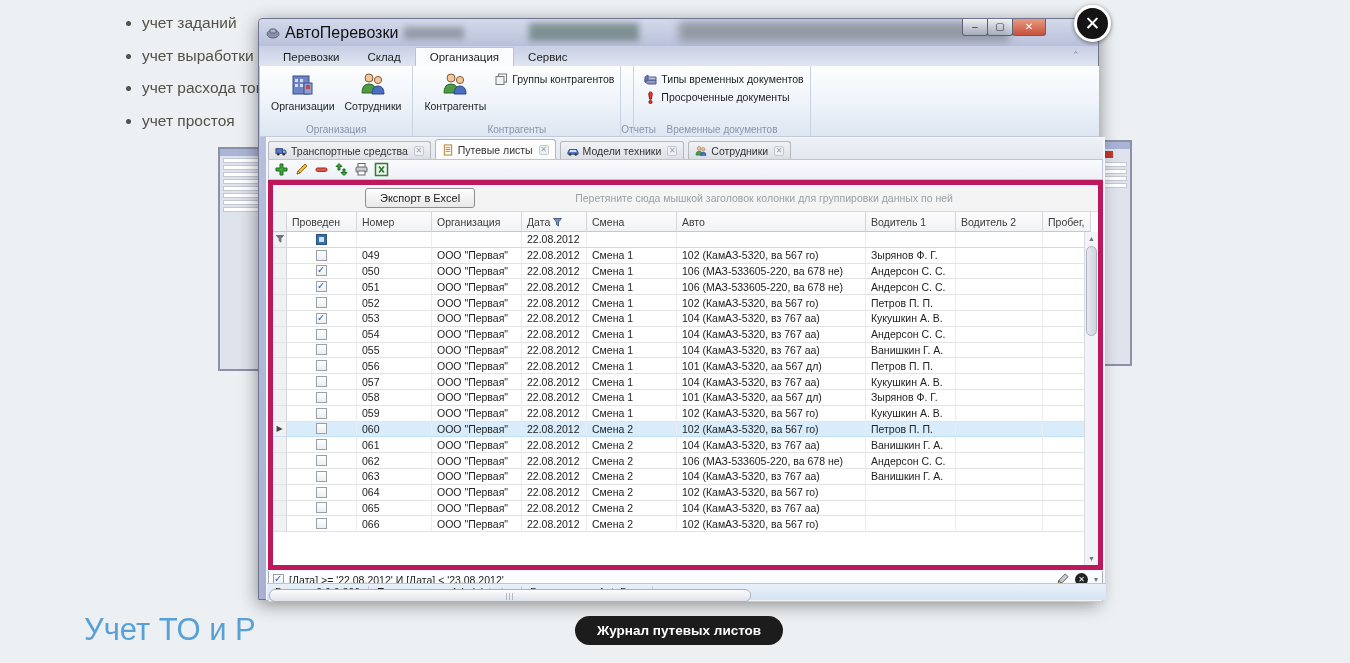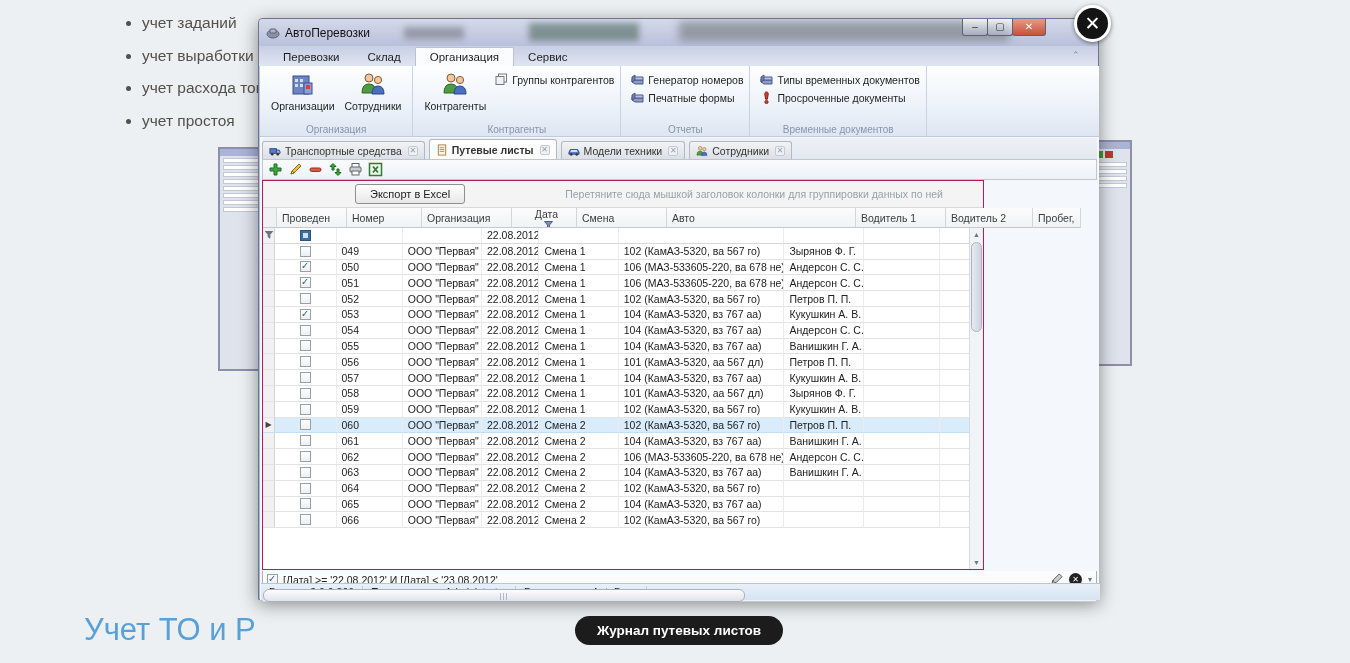--- a/index.html
+++ b/index.html
@@ -30,21 +30,21 @@
   .appwin { position:absolute; left:258px; top:18px; width:841px; height:582px; z-index:10;
     background:linear-gradient(180deg,#c3c9e2 0%,#b5bcd8 30%,#aab1d0 100%);
     border:1px solid #6f7694; border-radius:4px 4px 0 0; box-shadow:0 4px 18px rgba(0,0,0,.45); }
 
   .titlebar { position:absolute; left:0; top:0; right:0; height:27px; overflow:hidden;
     border-radius:4px 4px 0 0; display:flex; align-items:center; padding-left:7px;
     background:linear-gradient(180deg,#d4d9ea,#b9c0da); }
   .titlebar .glass1 { position:absolute; left:270px; top:4px; width:110px; height:18px; background:rgba(40,70,50,.45); filter:blur(3px); }
   .titlebar .glass2 { position:absolute; left:145px; top:8px; width:60px; height:12px; background:rgba(60,60,60,.35); filter:blur(3px); }
   .titlebar .glass3 { position:absolute; left:420px; top:2px; width:330px; height:20px; background:rgba(70,75,70,.40); filter:blur(4px); }
-  .title-text { font-size:12px; color:#111; margin-left:5px; position:relative; z-index:2; }
+  .title-text { font-size:16px; color:#111; margin-left:5px; position:relative; z-index:2; }
   .win-btns { position:absolute; right:52px; top:0; display:flex; z-index:3; }
   .win-btn { width:26px; height:17px; border:1px solid #5d6270; border-top:none; font-size:10px; line-height:15px;
     text-align:center; color:#fff; background:linear-gradient(180deg,rgba(255,255,255,.75),rgba(180,190,210,.55));
     color:#333; border-radius:0 0 3px 3px; margin-left:-1px; cursor:pointer; }
   .win-btn.close { width:34px; background:linear-gradient(180deg,#e89a82,#c6523c); color:#fff; font-weight:bold; }
 
   .ribbon-tabs { position:absolute; left:0; top:27px; right:0; height:20px; display:flex; align-items:flex-end;
     padding-left:10px; background:linear-gradient(180deg,#c9cfe4,#dfe5f1); }
   .rtab { font-size:11.5px; color:#1e1e1e; padding:3px 14px 3px 14px; cursor:pointer; }
   .rtab.active { background:#fbfcfe; border:1px solid #b9c2d4; border-bottom:none; border-radius:2px 2px 0 0; }
@@ -52,41 +52,41 @@
 
   .ribbon { position:absolute; left:1px; top:47px; width:839px; height:71px;
     background:linear-gradient(180deg,#fdfeff 0%,#eef3fa 55%,#dde6f2 100%); border-bottom:1px solid #c2cbd9; display:flex; }
   .rgroup { position:relative; height:100%; border-right:1px solid #c9d2df; padding:3px 6px 14px 6px; }
   .rg-content { display:flex; align-items:flex-start; height:53px; }
   .rg-label { position:absolute; left:0; right:0; bottom:1px; text-align:center; font-size:10px; color:#8894aa; }
   .bigbtn { display:flex; flex-direction:column; align-items:center; font-size:10.5px; color:#1e1e1e;
     padding:2px 5px; cursor:pointer; border-radius:3px; }
   .bigbtn .bicon { width:26px; height:26px; margin-bottom:3px; }
   .smallcol { display:flex; flex-direction:column; gap:5px; padding-top:4px; margin-left:4px; }
-  .smallitem { display:flex; align-items:center; gap:4px; font-size:10.5px; color:#1e1e1e; cursor:pointer; white-space:nowrap; }
+  .smallitem { display:flex; align-items:flex-start; gap:4px; font-size:10.5px; color:#1e1e1e; cursor:pointer; white-space:nowrap; }
   .smallitem .sicon { width:13px; height:13px; flex:none; }
 
   
-  .client { position:absolute; left:1px; top:118px; width:839px; height:463px; background:#f4f7fb; }
+  .client { position:absolute; left:7px; top:118px; width:839px; height:463px; background:#f4f7fb; }
 
   .doc-tabs { position:absolute; left:2px; top:1px; right:2px; height:21px; display:flex; align-items:flex-end; gap:4px;
     background:linear-gradient(180deg,#eef1f6,#e3e8f0); }
   .dtab { display:flex; align-items:center; gap:4px; font-size:10.5px; color:#333; height:18px; padding:0 6px;
     background:linear-gradient(180deg,#f2f3f5,#dcdfe4); border:1px solid #b4b8bf; border-bottom:none;
     border-radius:3px 3px 0 0; cursor:pointer; white-space:nowrap; }
-  .dtab.active { background:#fdfdfe; height:20px; font-weight:bold;align-items:center; }
+  .dtab.active { background:#fdfdfe; height:20px; font-weight:normal;align-items:center; }
   .dtab .dicon { width:12px; height:12px; flex:none; }
   .dtab .dclose { font-size:8px; color:#98a0ab; border:1px solid #c3c9d2; border-radius:2px; width:10px; height:10px;
     line-height:8px; text-align:center; background:#eef0f3; margin-left:2px; }
 
   .grid-toolbar { position:absolute; left:2px; top:22px; right:2px; height:21px; background:linear-gradient(180deg,#fafbfd,#edf1f6);
     border:1px solid #c0c6cf; display:flex; align-items:center; gap:5px; padding-left:5px; }
   .tool-ic { width:15px; height:15px; cursor:pointer; }
 
-  .gridwrap { position:absolute; left:2px; top:43px; width:722px; height:390px; background:#fff; border:1px solid #be185d; }
+  .gridwrap { position:absolute; left:2px; top:43px; width:835px; height:390px; background:#fff; border:5px solid #be185d; }
 
   .export-band { position:absolute; left:0; top:0; right:0; height:27px; background:#f4f4f4; border-bottom:1px solid #d9d9d9;
     display:flex; align-items:center; }
   .export-btn { margin-left:92px; font-size:11px; color:#222; padding:3px 14px; border:1px solid #8e8f8f; border-radius:3px;
     background:linear-gradient(180deg,#fefefe,#e8e8e8); cursor:pointer; white-space:nowrap; }
   .group-hint { margin-left:100px; font-size:10.5px; color:#9aa0a6; white-space:nowrap; }
 
   .grid-header { position:absolute; left:0; top:27px; height:20px; display:flex; }
   .hcell { font-size:10.5px; color:#3c3c3c; background:linear-gradient(180deg,#fcfcfd,#f1f2f4); border-right:1px solid #d3d5d8;
     border-bottom:1px solid #c6c8cb; display:flex; align-items:center; padding-left:5px; cursor:pointer; white-space:nowrap; overflow:hidden; }
@@ -241,40 +241,20 @@
                   <rect x="3.5" y="1" width="8" height="8" fill="#fff" stroke="#777"></rect>
                   <rect x="1" y="3.5" width="8" height="8" fill="#eef3fa" stroke="#777"></rect>
                 </svg></span>
               <span>Группы контрагентов</span>
             </div>
           </div>
         </div>
         <div class="rg-label">Контрагенты</div>
       </div>
       <div class="rgroup">
-        <div class="rg-content">
-          <div class="smallcol">
-            <div class="smallitem">
-              <span class="sicon"><svg viewBox="0 0 13 13">
-                  <path d="M1 9 l3-2 8 0 0 4 -8 0z" fill="#8e9bc8" stroke="#4d5a88"></path>
-                  <path d="M1 6 l3-2 8 0 0 3 -8 0 -3 2z" fill="#b9c2e2" stroke="#4d5a88"></path>
-                  <path d="M1 9 l3-2 0-5 -3 2z" fill="#6f7eb5" stroke="#4d5a88"></path>
-                </svg></span>
-              <span>Генератор номеров</span>
-            </div>
-            <div class="smallitem">
-              <span class="sicon"><svg viewBox="0 0 13 13">
-                  <path d="M1 9 l3-2 8 0 0 4 -8 0z" fill="#8e9bc8" stroke="#4d5a88"></path>
-                  <path d="M1 6 l3-2 8 0 0 3 -8 0 -3 2z" fill="#b9c2e2" stroke="#4d5a88"></path>
-                  <path d="M1 9 l3-2 0-5 -3 2z" fill="#6f7eb5" stroke="#4d5a88"></path>
-                </svg></span>
-              <span>Печатные формы</span>
-            </div>
-          </div>
-        </div>
         <div class="rg-label">Отчеты</div>
       </div>
       <div class="rgroup">
         <div class="rg-content">
           <div class="smallcol">
             <div class="smallitem">
               <span class="sicon"><svg viewBox="0 0 13 13">
                   <path d="M1 9 l3-2 8 0 0 4 -8 0z" fill="#8e9bc8" stroke="#4d5a88"></path>
                   <path d="M1 6 l3-2 8 0 0 3 -8 0 -3 2z" fill="#b9c2e2" stroke="#4d5a88"></path>
                   <path d="M1 9 l3-2 0-5 -3 2z" fill="#6f7eb5" stroke="#4d5a88"></path>
@@ -372,21 +352,21 @@
           <div class="hcell ind" style="width: 14px;"></div>
           <div class="hcell" style="width: 70px;">
             <span>Проведен</span>
           </div>
           <div class="hcell" style="width: 75px;">
             <span>Номер</span>
           </div>
           <div class="hcell" style="width: 90px;">
             <span>Организация</span>
           </div>
-          <div class="hcell" style="width: 65px; flex-direction: column;">
+          <div class="hcell" style="width: 65px;">
             <span>Дата</span>
             <span class="funnel-ico"><svg viewBox="0 0 9 9">
                 <path d="M0.5 0.5 h8 L5.5 4 v4 L3.5 6.5 V4z" fill="#7a92b8" stroke="#4a628a"></path>
               </svg></span>
           </div>
           <div class="hcell" style="width: 90px;">
             <span>Смена</span>
           </div>
           <div class="hcell" style="width: 189px;">
             <span>Авто</span>

